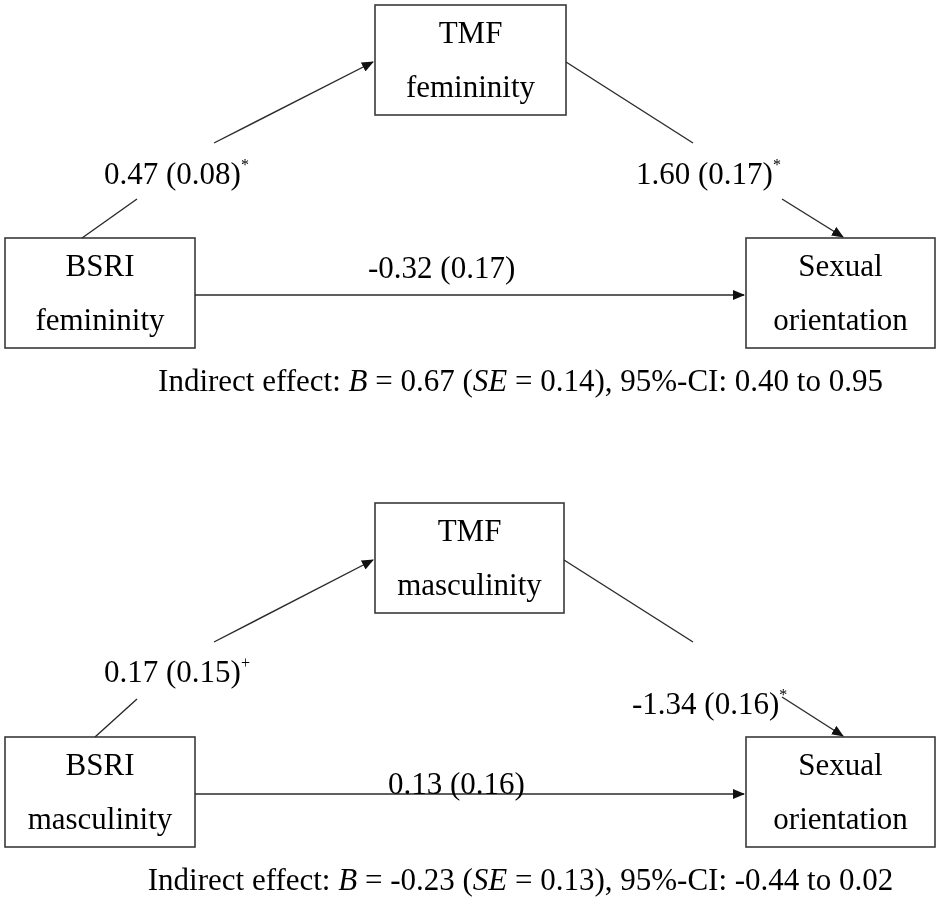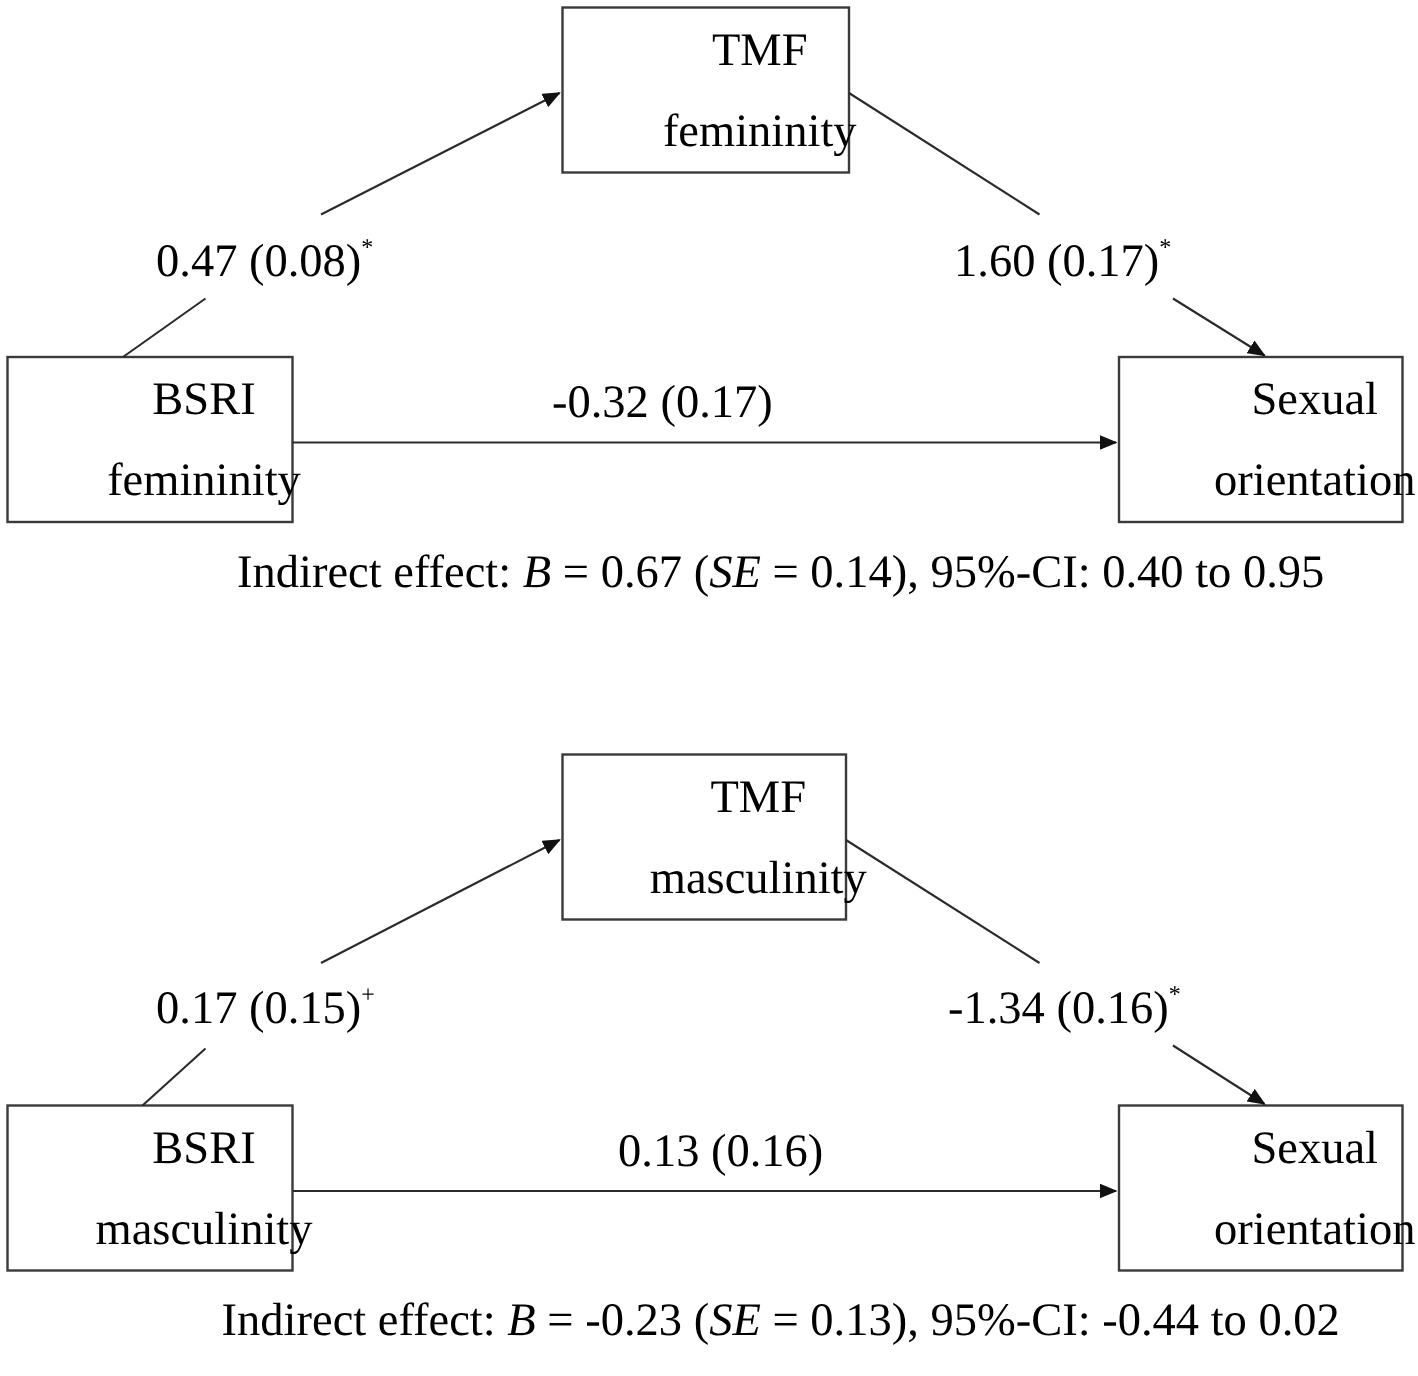--- a/index.html
+++ b/index.html
@@ -2,21 +2,21 @@
 <html><head>
 <meta charset="utf-8">
 <style>
   html, body { margin: 0; padding: 0; background: #ffffff; }
   body { width: 945px; height: 917px; position: relative; overflow: hidden;
          font-family: "Liberation Serif", "DejaVu Serif", serif; color: #000; }
   svg { position: absolute; left: 0; top: 0; }
   .box-rect { fill: #ffffff; stroke: #3a3a3a; stroke-width: 1.6; }
   .edge { stroke: #2a2a2a; stroke-width: 1.4; fill: none; }
   .lbl { position: absolute; white-space: nowrap; font-size: 31px; line-height: 1; text-align: center; }
-  .box-text { position: absolute; text-align: center; font-size: 31px; line-height: 1; margin-left: 36px; }
+  .box-text { position: absolute; text-align: center; font-size: 31px; line-height: 1; }
   .box-text span { display: block; }
   sup { font-size: 16px; vertical-align: 14px; line-height: 0; }
   .indirect { position: absolute; left: 0; width: 945px; text-align: center; font-size: 31px; white-space: nowrap; padding-left: 48px; }
   i { font-style: italic; }
 </style>
 </head>
 <body>
 
 <svg width="945" height="917" viewBox="0 0 945 917">
   <defs>
@@ -80,16 +80,16 @@
 <div class="box-text" style="left:5px; top:749px; width:190px;">
   <span>BSRI</span>
   <span style="margin-top:23px">masculinity</span>
 </div>
 <div class="box-text" style="left:746px; top:749px; width:189px;">
   <span>Sexual</span>
   <span style="margin-top:23px">orientation</span>
 </div>
 
 <div class="lbl" style="left:104px; top:656px;"><span>0.17 (0.15)</span><sup>+</sup></div>
-<div class="lbl" style="left:632px; top:656px;text-align:right;"><span>-1.34 (0.16)</span><sup>*</sup></div>
-<div class="lbl" style="left:388px; top:751px;margin-left:24px;"><span>0.13 (0.16)</span></div>
+<div class="lbl" style="left:632px; top:688px;text-align:right;"><span>-1.34 (0.16)</span><sup>*</sup></div>
+<div class="lbl" style="left:388px; top:768px;"><span>0.13 (0.16)</span></div>
 
 <div class="indirect" style="top:862px;"><span>Indirect effect: </span><i>B</i><span> = -0.23 (</span><i>SE</i><span> = 0.13), 95%-CI: -0.44 to 0.02</span></div>
 
 </body></html>

